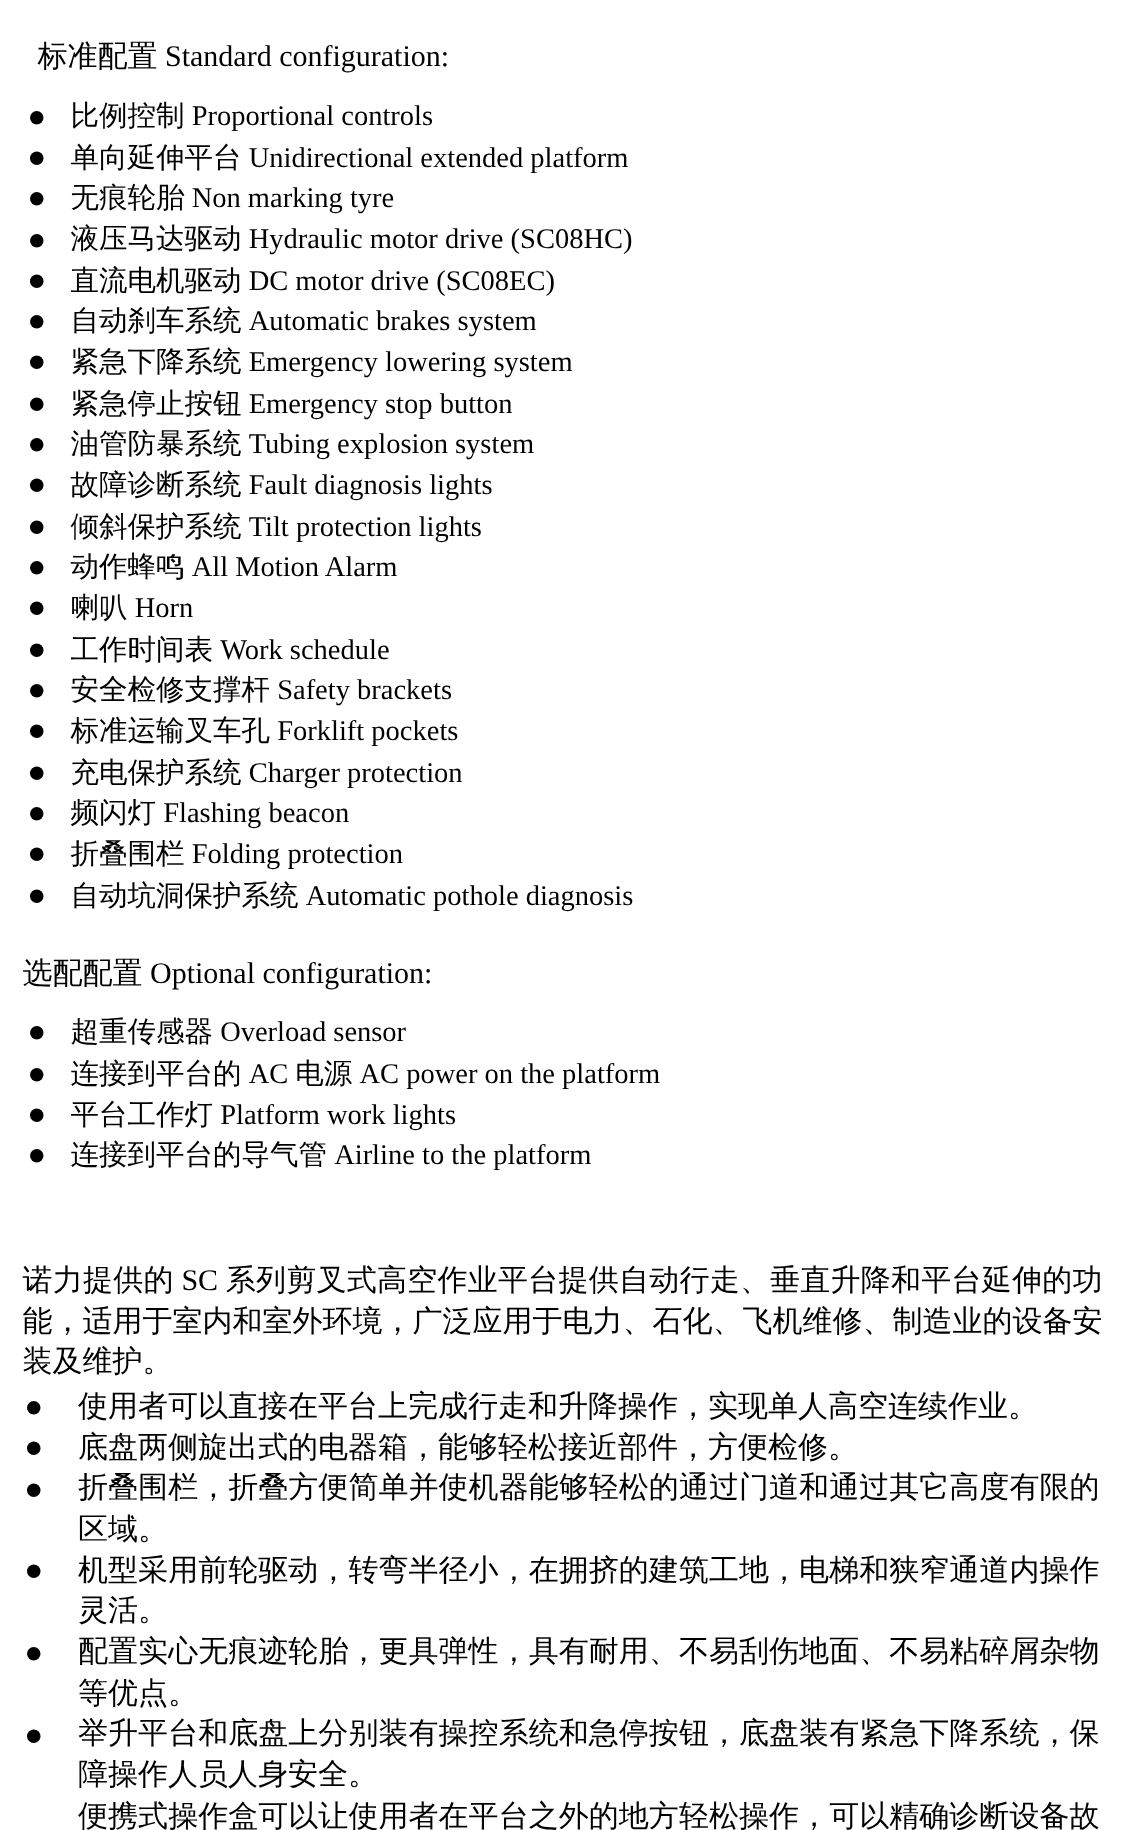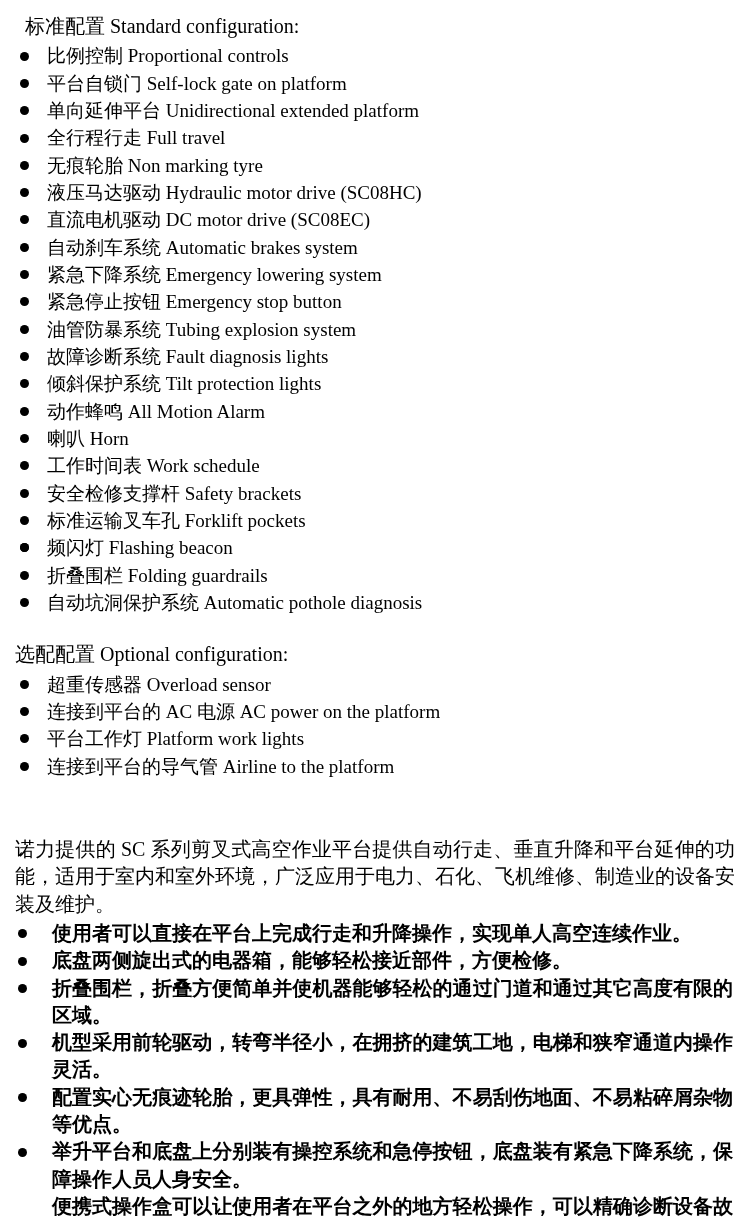--- a/index.html
+++ b/index.html
@@ -15,21 +15,21 @@
     font-family: "Liberation Serif", "DejaVu Serif", serif;
   }
   .doc {
     padding-top: 13px;
     font-size: 19px;
     line-height: 27.33px;
   }
   .section-title {
     font-size: 20px;
     font-weight: normal;
-    margin: 0;
+    margin: 12px;
     line-height: 27.33px;
   }
   .standard-title { margin-left: 25px; }
   .optional-title { margin-left: 15px; margin-top: 25px; }
 
   ul.plain-list {
     list-style: none;
     margin: 2px;
     padding: 0;
   }
@@ -55,56 +55,53 @@
     line-height: 27.33px;
   }
   .desc-intro {
     margin: 0;
     text-align: justify;
   }
   .desc-list li {
     position: relative;
     padding-left: 35px;
     text-align: justify;
-    font-weight: bold;
   }
   .desc-list .bullet {
     left: 1px;
     top: 9.5px;
   }
 </style>
 </head>
 <body>
 
 <div class="doc">
 
   <h1 class="section-title standard-title">标准配置 Standard configuration:</h1>
 
   <ul class="plain-list cfg-list">
       <li><span class="bullet"></span><span>比例控制 Proportional controls</span></li>
-      <li><span class="bullet"></span><span>平台自锁门 Self-lock gate on platform</span></li>
       <li><span class="bullet"></span><span>单向延伸平台 Unidirectional extended platform</span></li>
-      <li><span class="bullet"></span><span>全行程行走 Full travel</span></li>
       <li><span class="bullet"></span><span>无痕轮胎 Non marking tyre</span></li>
       <li><span class="bullet"></span><span>液压马达驱动 Hydraulic motor drive (SC08HC)</span></li>
       <li><span class="bullet"></span><span>直流电机驱动 DC motor drive (SC08EC)</span></li>
       <li><span class="bullet"></span><span>自动刹车系统 Automatic brakes system</span></li>
       <li><span class="bullet"></span><span>紧急下降系统 Emergency lowering system</span></li>
       <li><span class="bullet"></span><span>紧急停止按钮 Emergency stop button</span></li>
       <li><span class="bullet"></span><span>油管防暴系统 Tubing explosion system</span></li>
       <li><span class="bullet"></span><span>故障诊断系统 Fault diagnosis lights</span></li>
       <li><span class="bullet"></span><span>倾斜保护系统 Tilt protection lights</span></li>
       <li><span class="bullet"></span><span>动作蜂鸣 All Motion Alarm</span></li>
       <li><span class="bullet"></span><span>喇叭 Horn</span></li>
       <li><span class="bullet"></span><span>工作时间表 Work schedule</span></li>
       <li><span class="bullet"></span><span>安全检修支撑杆 Safety brackets</span></li>
       <li><span class="bullet"></span><span>标准运输叉车孔 Forklift pockets</span></li>
-      <li><span class="bullet"></span></li>
+      <li><span class="bullet"></span><span>充电保护系统 Charger protection</span></li>
       <li><span class="bullet"></span><span>频闪灯 Flashing beacon</span></li>
-      <li><span class="bullet"></span><span>折叠围栏 Folding guardrails</span></li>
+      <li><span class="bullet"></span><span>折叠围栏 Folding protection</span></li>
       <li><span class="bullet"></span><span>自动坑洞保护系统 Automatic pothole diagnosis</span></li>
     </ul>
 
   <h2 class="section-title optional-title">选配配置 Optional configuration:</h2>
 
   <ul class="plain-list cfg-list">
       <li><span class="bullet"></span><span>超重传感器 Overload sensor</span></li>
       <li><span class="bullet"></span><span>连接到平台的 AC 电源 AC power on the platform</span></li>
       <li><span class="bullet"></span><span>平台工作灯 Platform work lights</span></li>
       <li><span class="bullet"></span><span>连接到平台的导气管 Airline to the platform</span></li>

